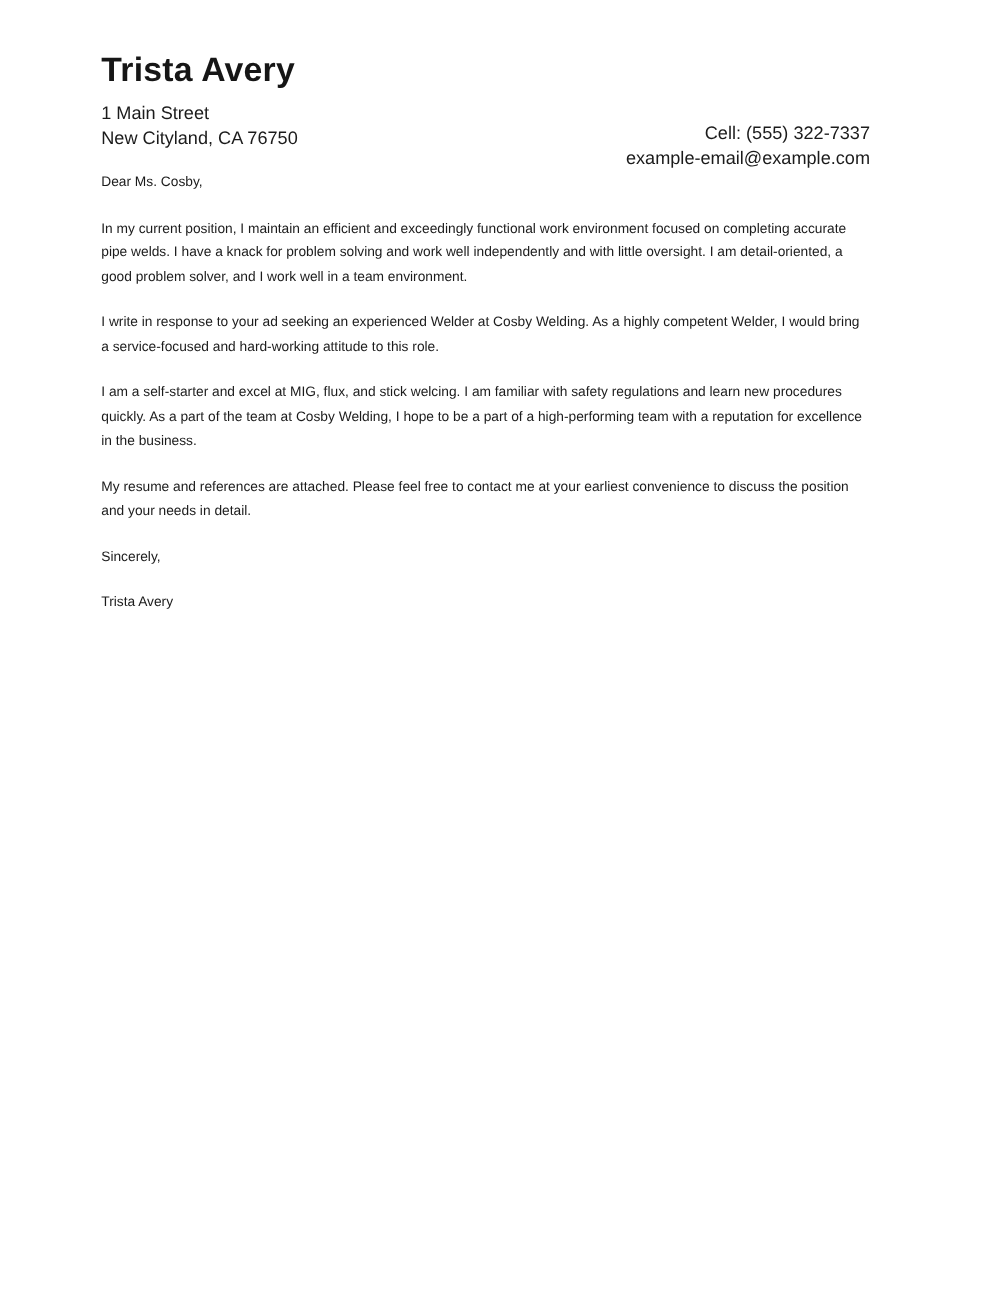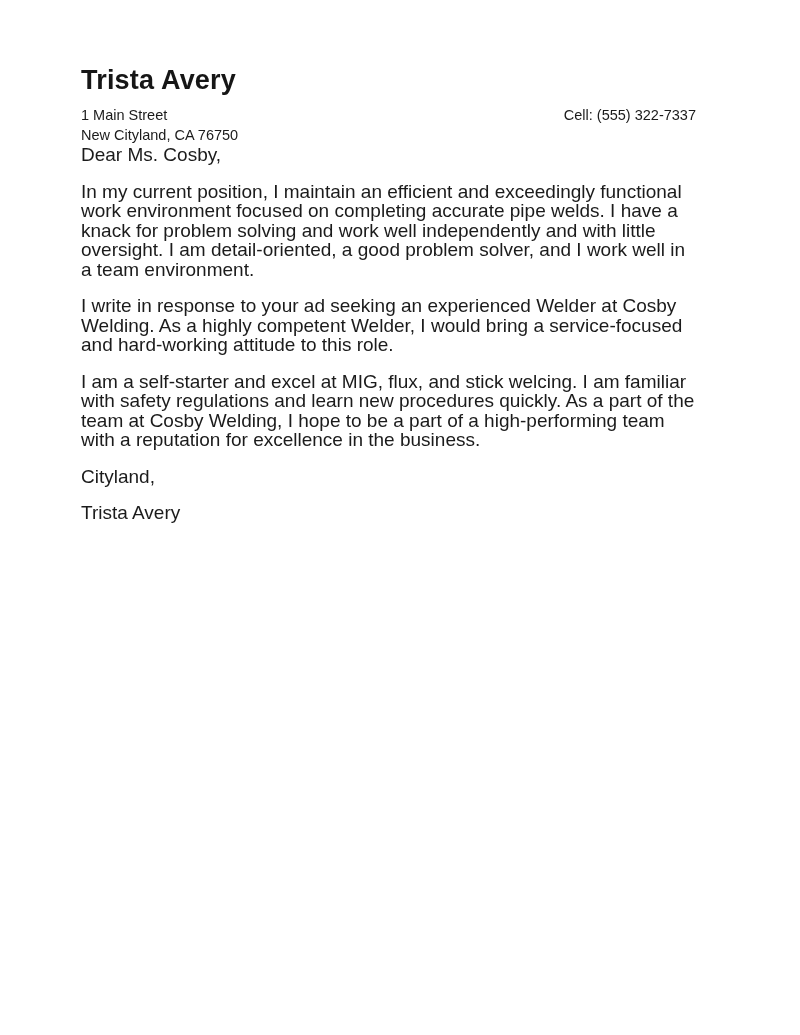--- a/index.html
+++ b/index.html
@@ -6,21 +6,21 @@
     margin: 0;
     padding: 0;
     background: #ffffff;
   }
   .page {
     position: relative;
     width: 776px;
     height: 1035px;
     background: #ffffff;
     box-sizing: border-box;
-    padding: 64px 80px 0 81px;
+    padding: 40px 80px 0 81px;
     font-family: "Liberation Sans", "DejaVu Sans", sans-serif;
     color: #1b1b1b;
     overflow: hidden;
   }
   .name {
     font-size: 27px;
     font-weight: bold;
     line-height: 32px;
     letter-spacing: 0.2px;
     margin: 0 0 10px 0;
@@ -31,23 +31,24 @@
     justify-content: space-between;
     align-items: flex-start;
     gap: 16px;
   }
   .header-col {
     font-size: 14.5px;
     line-height: 19.5px;
   }
   .header-col.right {
     text-align: right;
+    margin-top: 16px;
   }
   .body-text {
-    font-size: 19px;
+    font-size: 11px;
     line-height: 19.5px;
   }
   .body-text p {
     margin: 0 0 17px 0;
   }
   .salutation {
     margin-top: 17px;
   }
   .signature {
     margin-top: 37px;
@@ -60,31 +61,33 @@
 
   <h1 class="name">Trista Avery</h1>
 
   <div class="header-row">
     <div class="header-col left">
       <div>1 Main Street</div>
       <div>New Cityland, CA 76750</div>
     </div>
     <div class="header-col right">
       <div>Cell: (555) 322-7337</div>
+      <div>example-email@example.com</div>
     </div>
   </div>
 
   <div class="body-text">
     <p class="salutation">Dear Ms. Cosby,</p>
 
     <p>In my current position, I maintain an efficient and exceedingly functional work environment focused on completing accurate pipe welds. I have a knack for problem solving and work well independently and with little oversight. I am detail-oriented, a good problem solver, and I work well in a team environment.</p>
 
     <p>I write in response to your ad seeking an experienced Welder at Cosby Welding. As a highly competent Welder, I would bring a service-focused and hard-working attitude to this role.</p>
 
     <p>I am a self-starter and excel at MIG, flux, and stick welcing. I am familiar with safety regulations and learn new procedures quickly. As a part of the team at Cosby Welding, I hope to be a part of a high-performing team with a reputation for excellence in the business.</p>
 
+    <p>My resume and references are attached. Please feel free to contact me at your earliest convenience to discuss the position and your needs in detail.</p>
 
-    <p>Cityland,</p>
+    <p>Sincerely,</p>
 
     <p class="signature">Trista Avery</p>
   </div>
 
 </div>
 
 </body></html>

